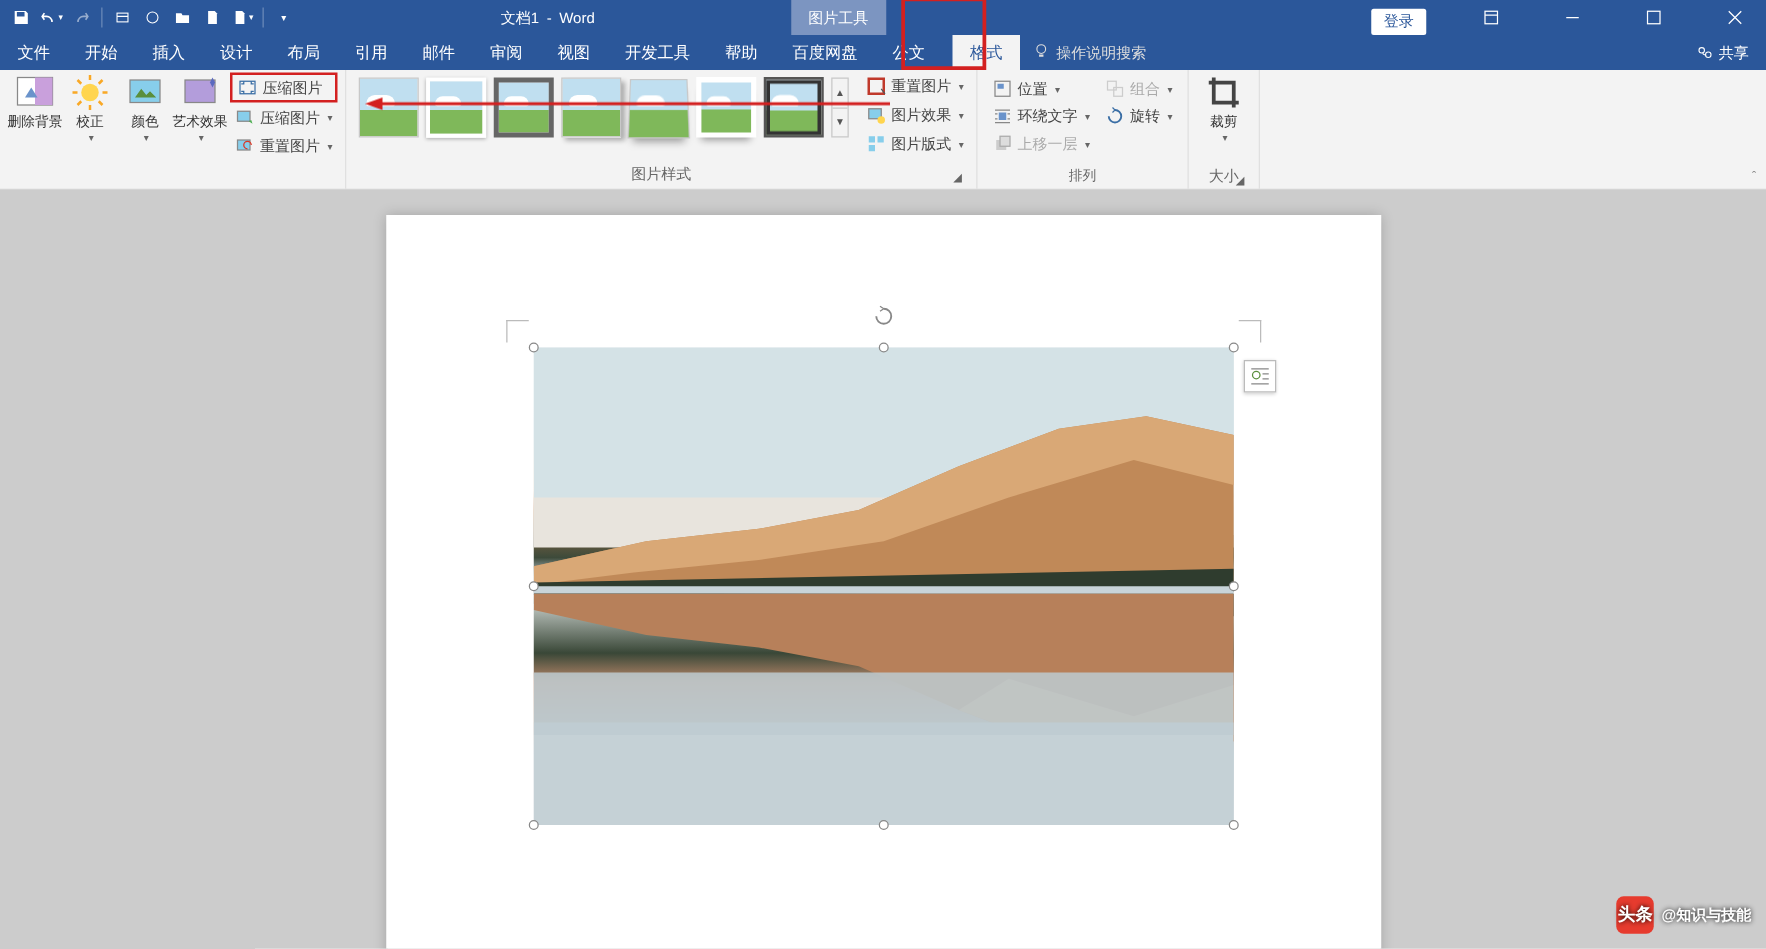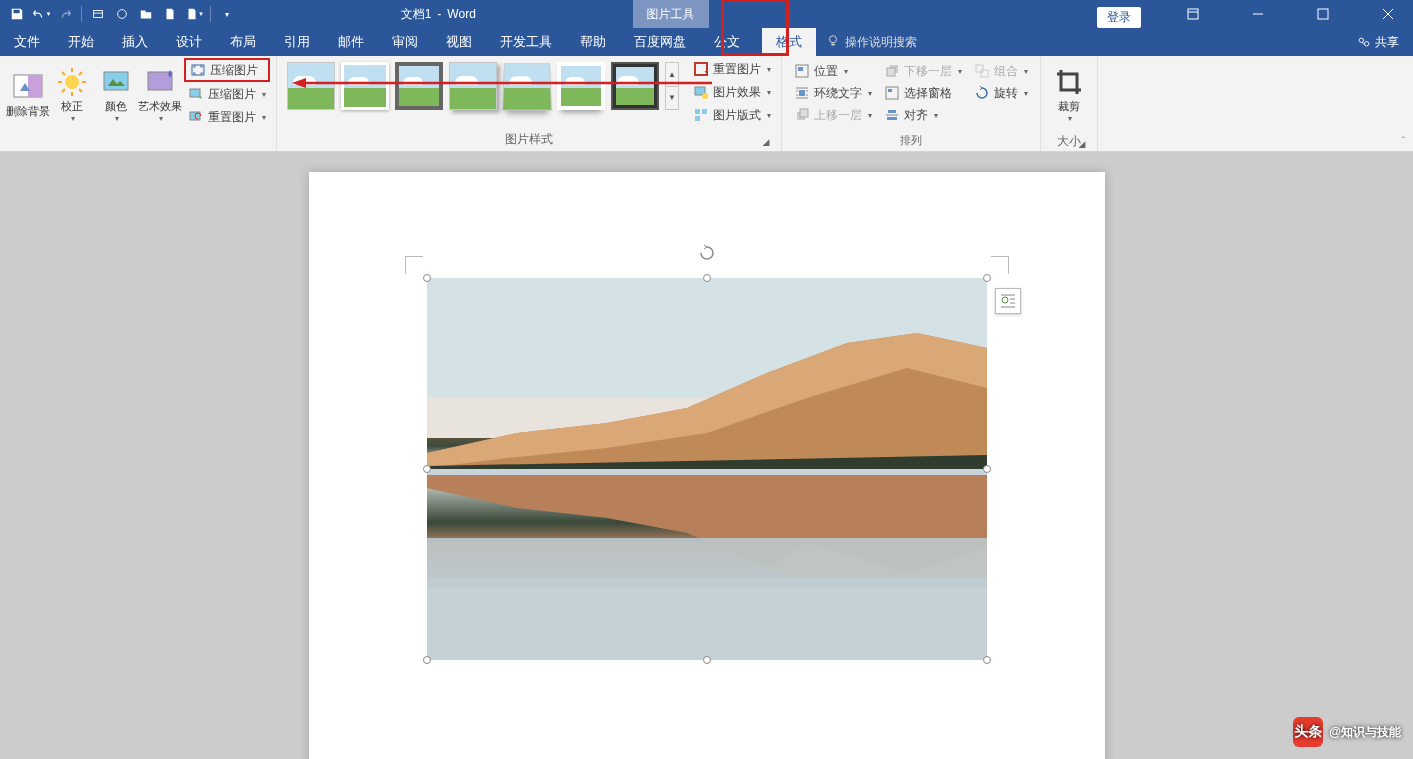--- a/index.html
+++ b/index.html
@@ -16,21 +16,21 @@
 .tabs{height:28px;background:#2b579a;display:flex;align-items:center;color:#fff;position:relative}
 .tab{padding:0 14px;height:28px;display:flex;align-items:center;cursor:pointer;font-size:13px}
 .tab.active{background:#f3f3f3;color:#2b579a}
 .format-box{border:3px solid #d32020;position:absolute;z-index:10}
 .tell-me{display:flex;align-items:flex-start;gap:5px;padding:0 10px;color:#ddd;font-size:12px}
 .share{margin-left:auto;padding:0 14px;display:flex;align-items:center;gap:4px;font-size:13px}
 .ribbon{height:96px;background:#f3f3f3;border-bottom:1px solid #d4d4d4;display:flex;position:relative}
 .group{display:flex;flex-direction:column;border-right:1px solid #e0e0e0;padding:2px 6px 0}
 .group-body{flex:1;display:flex;align-items:flex-start}
 .group-label{text-align:center;font-size:11px;color:#666;padding:3px 0;position:relative}
-.big-btn{display:flex;flex-direction:column;align-items:center;justify-content:center;width:44px;height:72px;cursor:pointer;gap:2px}
+.big-btn{display:flex;flex-direction:column;align-items:center;width:44px;height:72px;cursor:pointer;gap:2px}
 .big-btn .ico{width:32px;height:32px}
 .big-btn span{font-size:11px;color:#333;text-align:center;line-height:12px;white-space:nowrap}
 .small-btn{display:flex;align-items:center;gap:4px;height:22px;padding:0 4px;cursor:pointer;white-space:nowrap}
 .small-btn .ico{width:16px;height:16px}
 .small-btn span{font-size:12px;color:#444}
 .compress-box{border:2px solid #d32020}
 .vstack{display:flex;flex-direction:column;gap:1px}
 .style-gallery{display:flex;gap:6px;align-items:center;padding:4px}
 .style-item{width:48px;height:48px;border:1px solid #c8c8c8;cursor:pointer;background:linear-gradient(#c0dff0 55%,#7fb85a 55%);position:relative}
 .style-item.sel{border:2px solid #555;box-shadow:inset 0 0 0 3px #333}
@@ -309,44 +309,20 @@
             <svg class="ico" viewBox="0 0 16 16">
               <rect x="3" y="5" width="8" height="8" fill="#ccc"></rect>
               <rect x="6" y="2" width="8" height="8" fill="#ddd" stroke="#aaa"></rect>
             </svg>
             <span>上移一层</span>
           </div>
       </div>
       <div class="arrange-col">
         <div class="small-btn drop disabled">
             <svg class="ico" viewBox="0 0 16 16">
-              <rect x="6" y="2" width="8" height="8" fill="#ccc"></rect>
-              <rect x="3" y="5" width="8" height="8" fill="#ddd" stroke="#aaa"></rect>
-            </svg>
-            <span>下移一层</span>
-          </div>
-        <div class="small-btn">
-            <svg class="ico" viewBox="0 0 16 16">
-              <rect x="2" y="2" width="12" height="12" fill="none" stroke="#888"></rect>
-              <rect x="4" y="4" width="4" height="3" fill="#6a93cb"></rect>
-            </svg>
-            <span>选择窗格</span>
-          </div>
-        <div class="small-btn drop">
-            <svg class="ico" viewBox="0 0 16 16">
-              <path d="M2 8h12" stroke="#888"></path>
-              <rect x="4" y="3" width="8" height="3" fill="#6a93cb"></rect>
-              <rect x="3" y="10" width="10" height="3" fill="#6a93cb"></rect>
-            </svg>
-            <span>对齐</span>
-          </div>
-      </div>
-      <div class="arrange-col">
-        <div class="small-btn drop disabled">
-            <svg class="ico" viewBox="0 0 16 16">
               <rect x="2" y="2" width="7" height="7" fill="none" stroke="#ccc"></rect>
               <rect x="7" y="7" width="7" height="7" fill="none" stroke="#ccc"></rect>
             </svg>
             <span>组合</span>
           </div>
         <div class="small-btn drop">
             <svg class="ico" viewBox="0 0 16 16">
               <path d="M8 3a5 5 0 1 1-5 5" fill="none" stroke="#3a6ea5" stroke-width="1.5"></path>
               <path d="M6 1l2 2-2 2" fill="none" stroke="#3a6ea5"></path>
             </svg>

